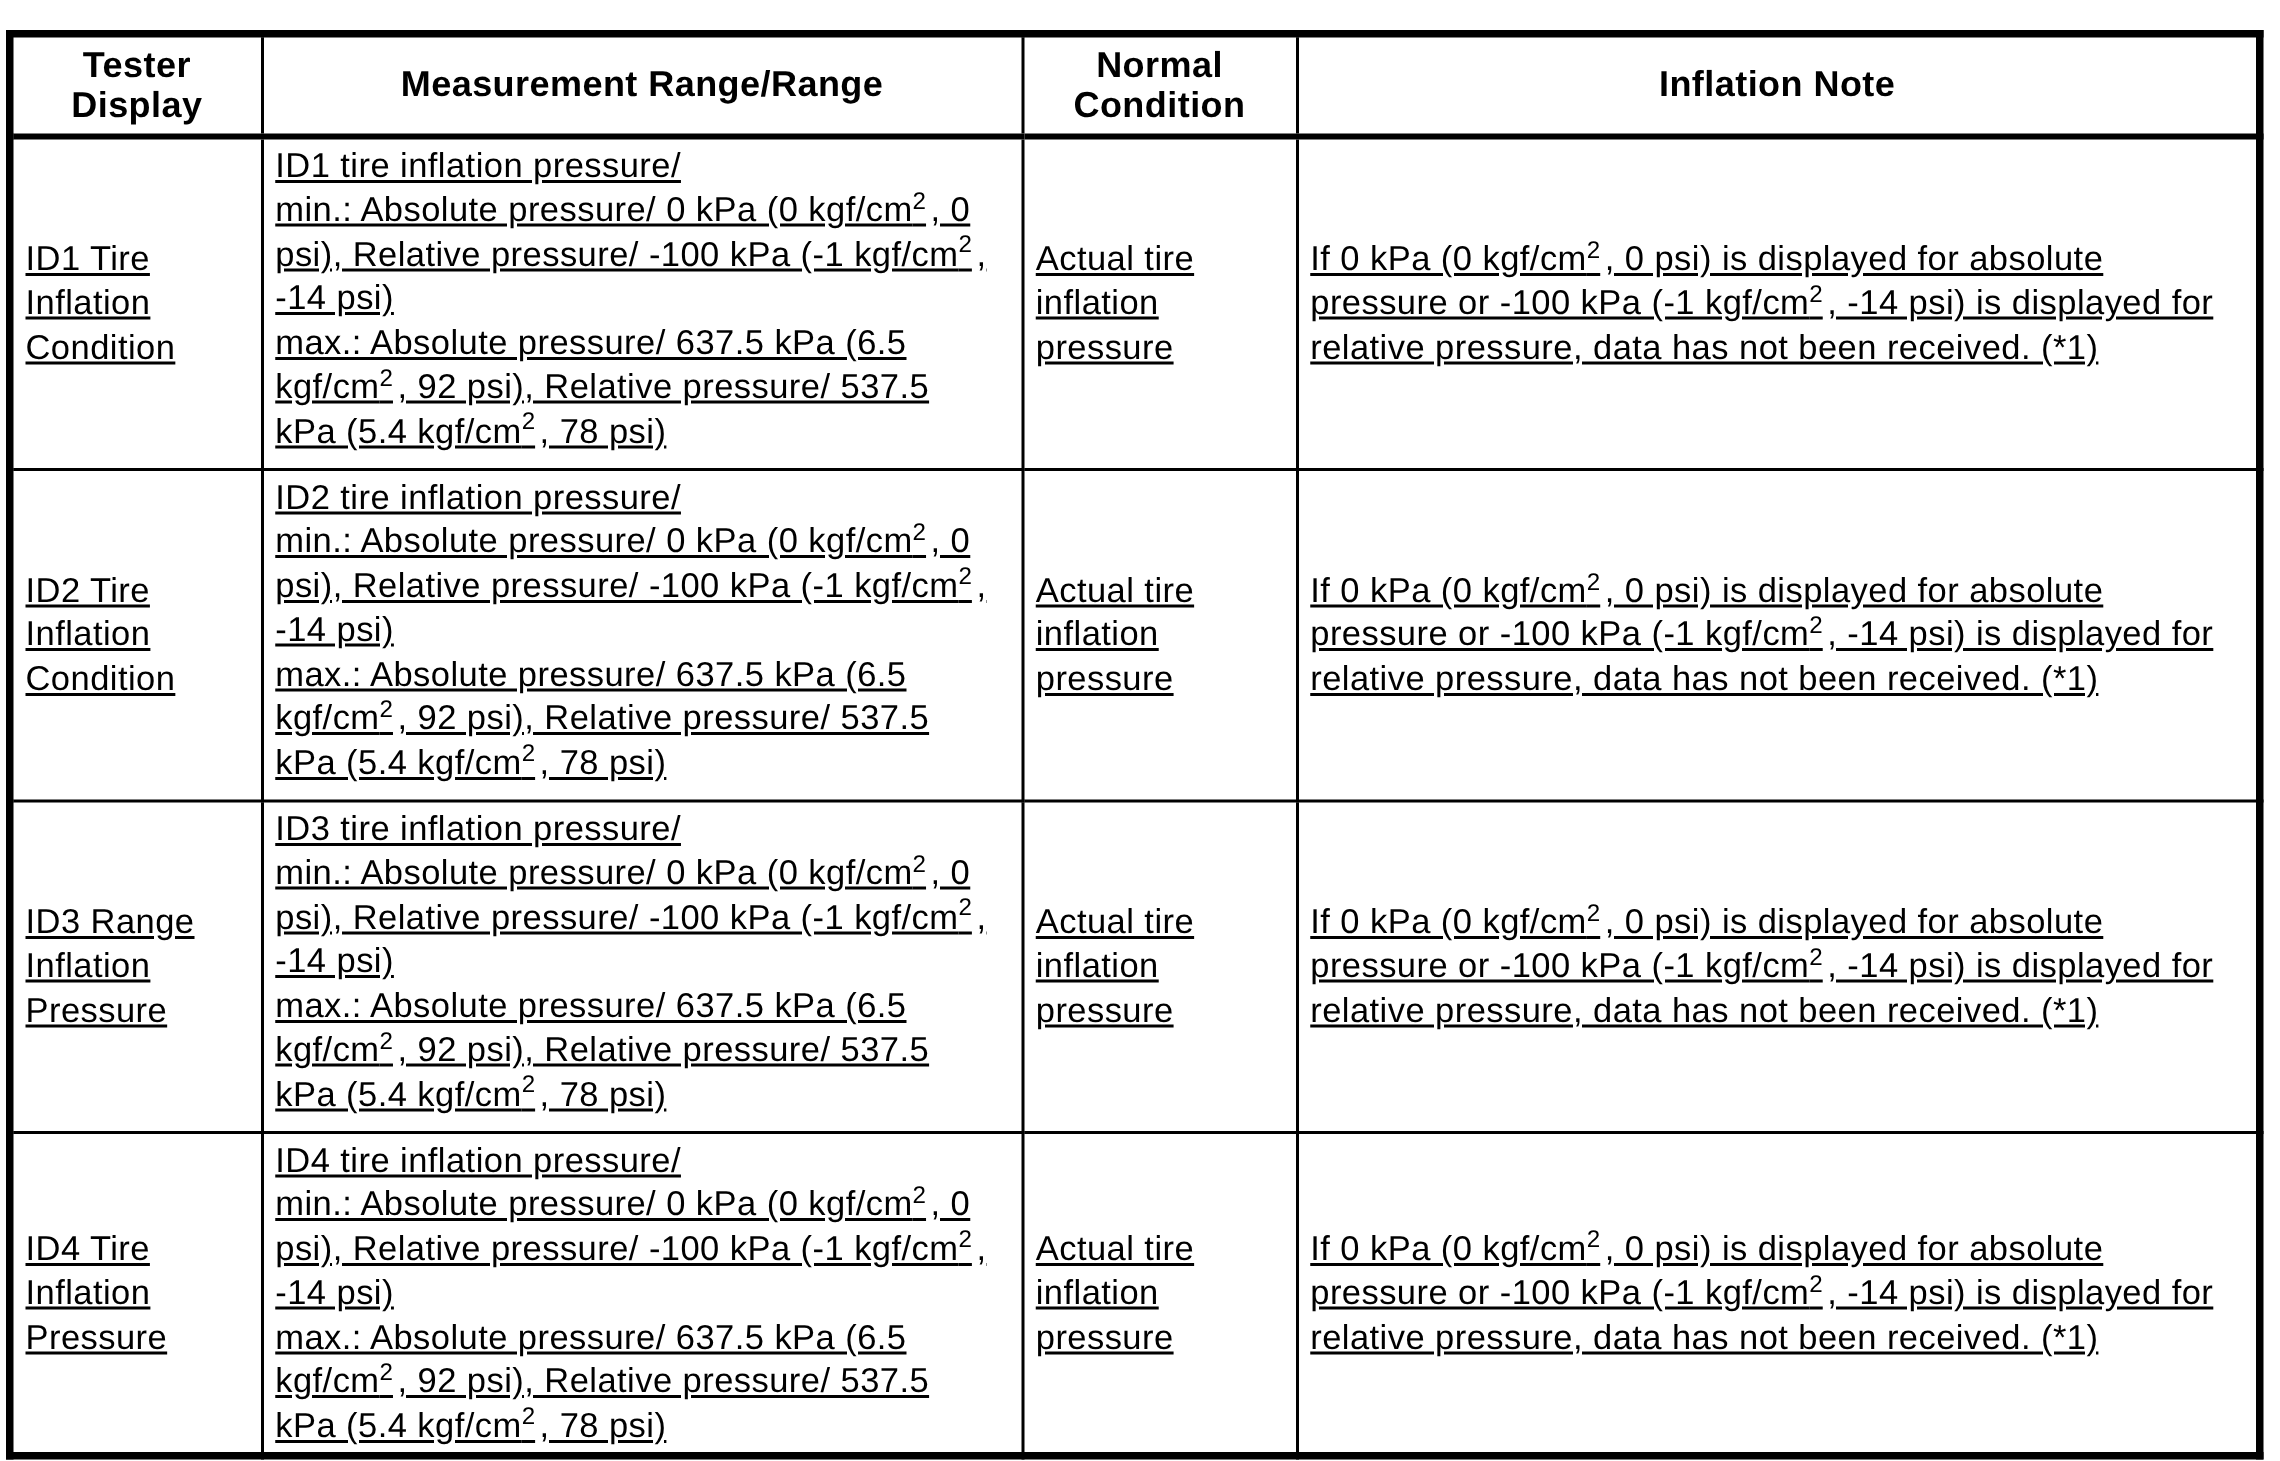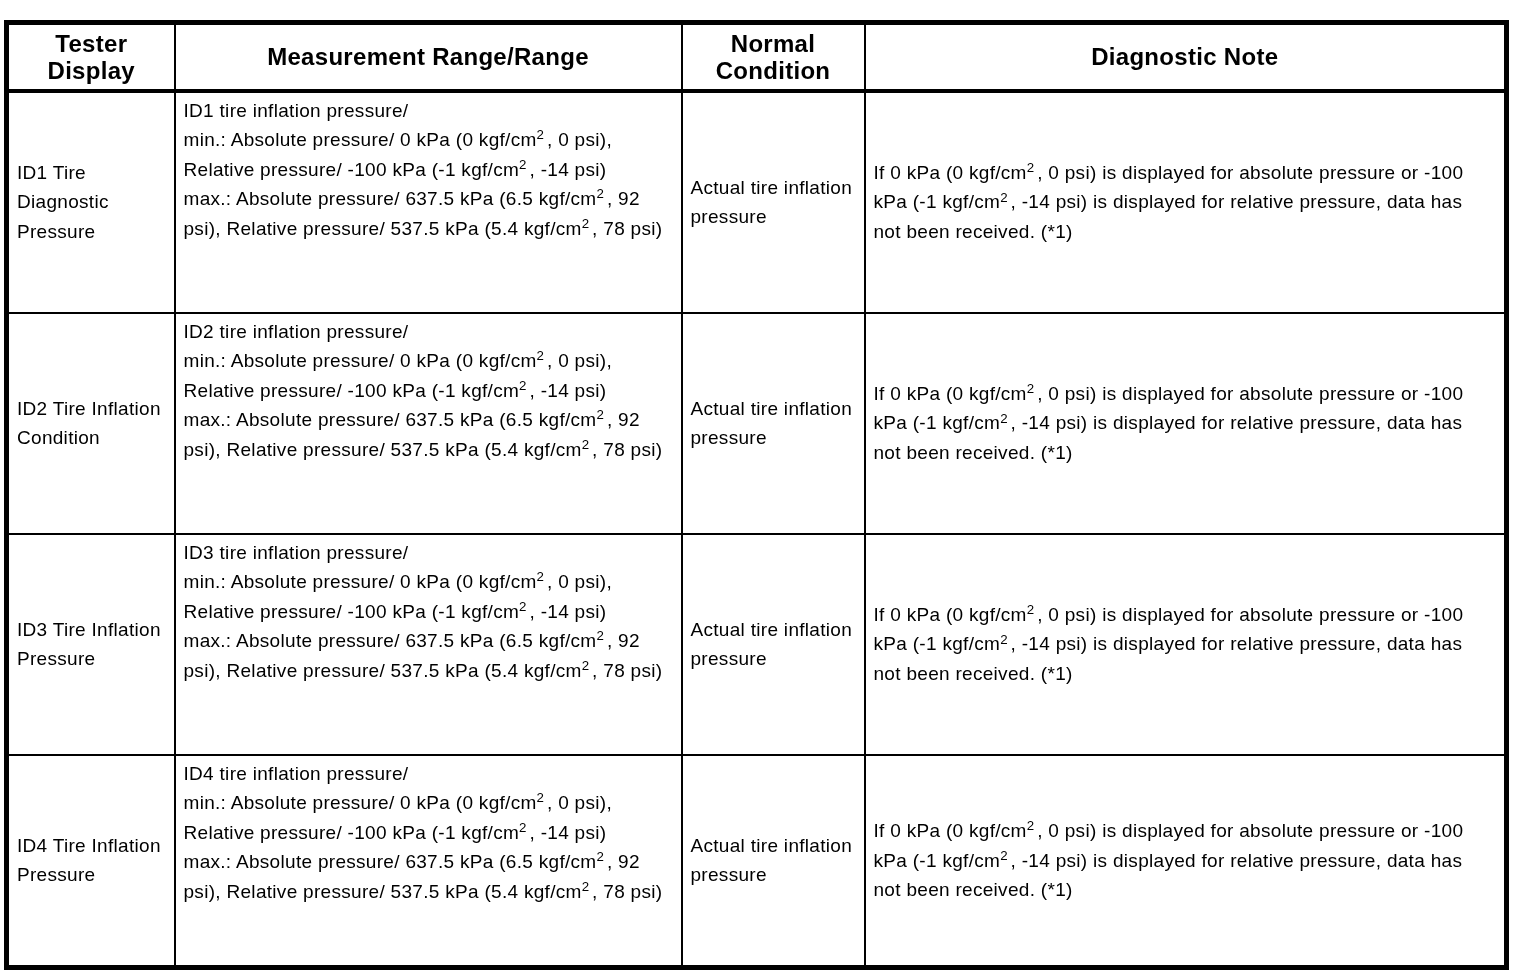--- a/index.html
+++ b/index.html
@@ -41,26 +41,27 @@
     white-space: pre-line;
     letter-spacing: 0.3px;
     padding: 2px 4px;
   }
   .diag-table thead tr { height: 68px; }
   .diag-table tbody tr.r1 { height: 222px; }
   .diag-table tbody tr.r2 { height: 221px; }
   .diag-table tbody tr.r3 { height: 221px; }
   .diag-table tbody tr.r4 { height: 213px; }
   .diag-table td {
-    font-size: 19px;
+    font-size: 23px;
     line-height: 29.5px;
     letter-spacing: 0.3px;
     vertical-align: middle;
     padding: 2px 8px;
     white-space: pre-line;
+    text-decoration: underline;
   }
   td.col-measurement {
     vertical-align: top;
     padding: 3px 14px 3px 8px;
   }
   td.col-note {
     padding: 2px 20px 2px 8px;
   }
   sup {
     font-size: 0.7em;
@@ -83,42 +84,42 @@
       <col style="width:183px">
       <col>
     </colgroup>
     <thead>
       <tr>
         <th>Tester
 Display</th>
         <th>Measurement Range/Range</th>
         <th>Normal
 Condition</th>
-        <th>Diagnostic Note</th>
+        <th>Inflation Note</th>
       </tr>
     </thead>
     <tbody>
       <tr class="r1">
-        <td class="col-tester">ID1 Tire Diagnostic Pressure</td>
+        <td class="col-tester">ID1 Tire Inflation Condition</td>
         <td class="col-measurement">ID1 tire inflation pressure/
 min.: Absolute pressure/ 0 kPa (0 kgf/cm<sup>2</sup>, 0 psi), Relative pressure/ -100 kPa (-1 kgf/cm<sup>2</sup>, -14 psi)
 max.: Absolute pressure/ 637.5 kPa (6.5 kgf/cm<sup>2</sup>, 92 psi), Relative pressure/ 537.5 kPa (5.4 kgf/cm<sup>2</sup>, 78 psi)</td>
         <td class="col-normal">Actual tire inflation pressure</td>
         <td class="col-note">If 0 kPa (0 kgf/cm<sup>2</sup>, 0 psi) is displayed for absolute pressure or -100 kPa (-1 kgf/cm<sup>2</sup>, -14 psi) is displayed for relative pressure, data has not been received. (*1)</td>
       </tr>
       <tr class="r2">
         <td class="col-tester">ID2 Tire Inflation Condition</td>
         <td class="col-measurement">ID2 tire inflation pressure/
 min.: Absolute pressure/ 0 kPa (0 kgf/cm<sup>2</sup>, 0 psi), Relative pressure/ -100 kPa (-1 kgf/cm<sup>2</sup>, -14 psi)
 max.: Absolute pressure/ 637.5 kPa (6.5 kgf/cm<sup>2</sup>, 92 psi), Relative pressure/ 537.5 kPa (5.4 kgf/cm<sup>2</sup>, 78 psi)</td>
         <td class="col-normal">Actual tire inflation pressure</td>
         <td class="col-note">If 0 kPa (0 kgf/cm<sup>2</sup>, 0 psi) is displayed for absolute pressure or -100 kPa (-1 kgf/cm<sup>2</sup>, -14 psi) is displayed for relative pressure, data has not been received. (*1)</td>
       </tr>
       <tr class="r3">
-        <td class="col-tester">ID3 Tire Inflation Pressure</td>
+        <td class="col-tester">ID3 Range Inflation Pressure</td>
         <td class="col-measurement">ID3 tire inflation pressure/
 min.: Absolute pressure/ 0 kPa (0 kgf/cm<sup>2</sup>, 0 psi), Relative pressure/ -100 kPa (-1 kgf/cm<sup>2</sup>, -14 psi)
 max.: Absolute pressure/ 637.5 kPa (6.5 kgf/cm<sup>2</sup>, 92 psi), Relative pressure/ 537.5 kPa (5.4 kgf/cm<sup>2</sup>, 78 psi)</td>
         <td class="col-normal">Actual tire inflation pressure</td>
         <td class="col-note">If 0 kPa (0 kgf/cm<sup>2</sup>, 0 psi) is displayed for absolute pressure or -100 kPa (-1 kgf/cm<sup>2</sup>, -14 psi) is displayed for relative pressure, data has not been received. (*1)</td>
       </tr>
       <tr class="r4">
         <td class="col-tester">ID4 Tire Inflation Pressure</td>
         <td class="col-measurement">ID4 tire inflation pressure/
 min.: Absolute pressure/ 0 kPa (0 kgf/cm<sup>2</sup>, 0 psi), Relative pressure/ -100 kPa (-1 kgf/cm<sup>2</sup>, -14 psi)

